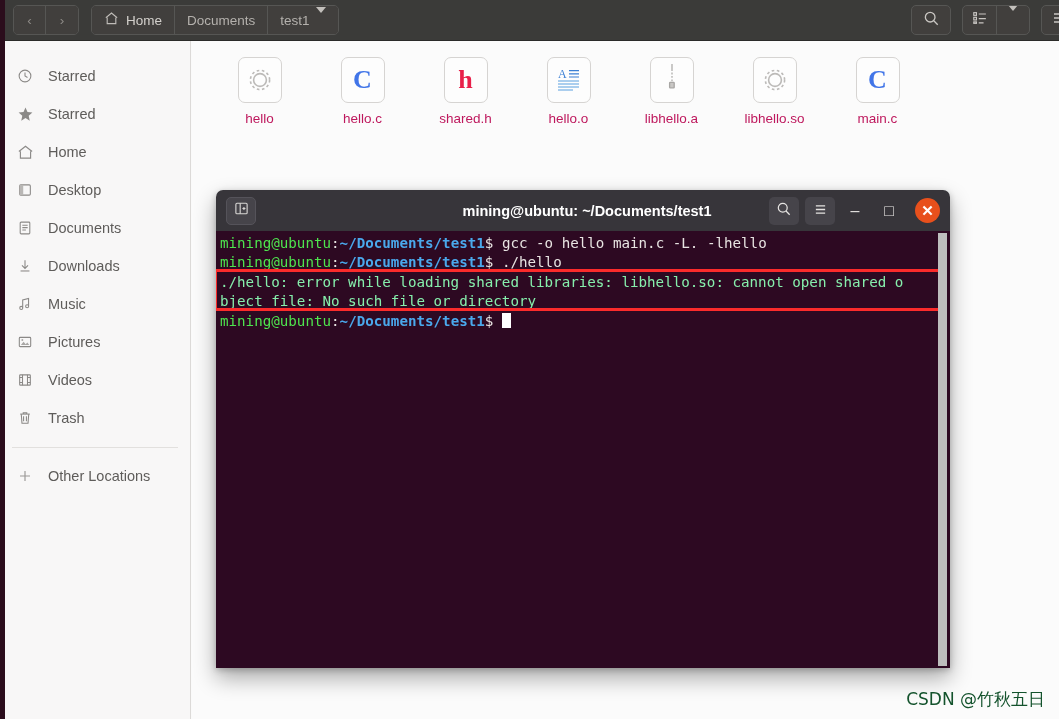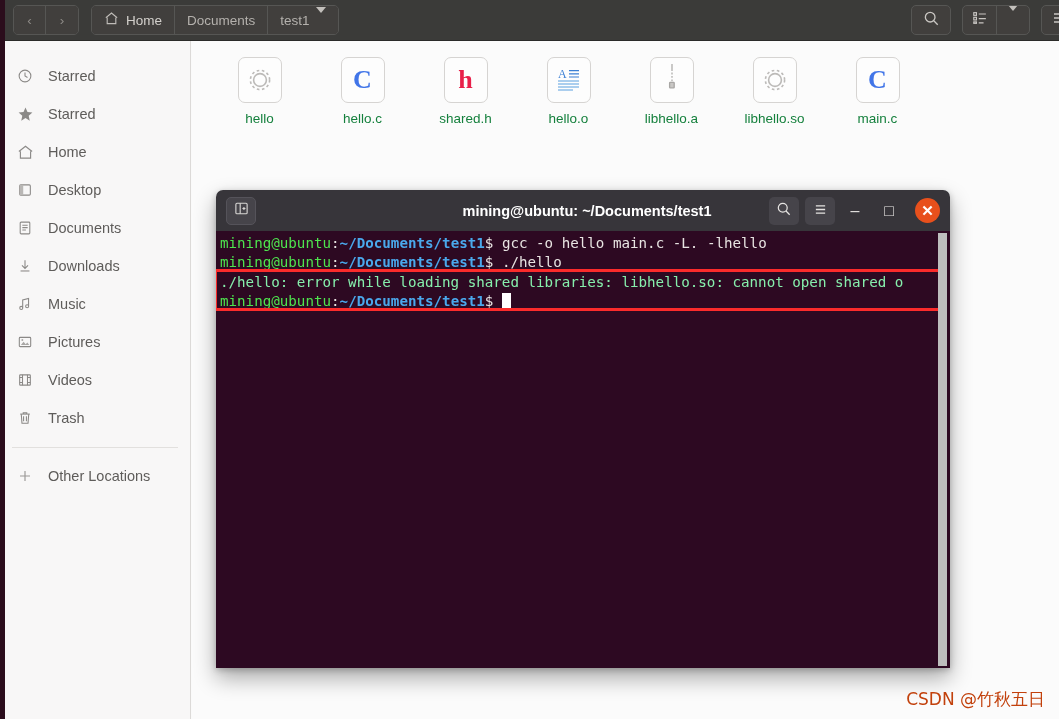--- a/index.html
+++ b/index.html
@@ -88,21 +88,21 @@
   .filearea {
     position: absolute; left: 192px; top: 41px;
     width: 867px; height: 678px;
     background: #fbfbfb;
   }
   .file-grid {
     display: flex; padding: 16px 0 0 16px; gap: 0px;
   }
   .file-item { width: 103px; display: flex; flex-direction: column;
     align-items: center; gap: 8px; }
-  .file-name { font-size: 13.5px; color: #15803d; white-space: nowrap; }
+  .file-name { font-size: 13.5px; color: #be185d; white-space: nowrap; }
   .ficon { width: 44px; height: 46px; border: 1px solid #d6d4d2;
     border-radius: 7px; background: #fdfdfd; display: flex;
     align-items: center; justify-content: center; position: relative; }
   .ficon .glyph { font-size: 26px; font-weight: bold; font-family: "Liberation Serif", serif; }
   .g-c { color: #4175e8; }
   .g-h { color: #e8204a; }
 
   
   .terminal {
     position: absolute; left: 216px; top: 190px;
@@ -153,21 +153,21 @@
     border: 3px solid #fb2b2b;
     box-sizing: border-box;
     pointer-events: none;
   }
   .cursor-blk { display: inline-block; width: 9px; height: 15px;
     background: #ffffff; vertical-align: -2px; }
 
   
   .watermark {
     position: absolute; right: 14px; bottom: 8px;
-    color: #c2410c; font-size: 17px;
+    color: #14532d; font-size: 17px;
     font-family: "DejaVu Sans", sans-serif;
     z-index: 7;
   }
 </style>
 </head>
 <body>
 
 <div id="app">
 
   <div class="edge-strip"></div>
@@ -467,20 +467,21 @@
     </div>
 
     <div class="term-body">
 
       <div class="tline"><span class="c-green">mining@ubuntu</span><span class="c-white">:</span><span class="c-cyan">~/Documents/test1</span><span class="c-white">$</span><span class="c-white"> gcc -o hello main.c -L. -lhello</span></div>
 
       <div class="tline"><span class="c-green">mining@ubuntu</span><span class="c-white">:</span><span class="c-cyan">~/Documents/test1</span><span class="c-white">$</span><span class="c-white"> ./hello</span></div>
 
       <div class="tline c-err">./hello: error while loading shared libraries: libhello.so: cannot open shared o</div>
 
+      <div class="tline c-err">bject file: No such file or directory</div>
 
       <div class="tline"><span class="c-green">mining@ubuntu</span><span class="c-white">:</span><span class="c-cyan">~/Documents/test1</span><span class="c-white">$</span><span>&nbsp;</span><span class="cursor-blk"></span></div>
 
       <div class="redbox"></div>
       <div class="term-scroll"></div>
     </div>
   </div>
 
   <div class="watermark">CSDN @竹秋五日</div>
 

